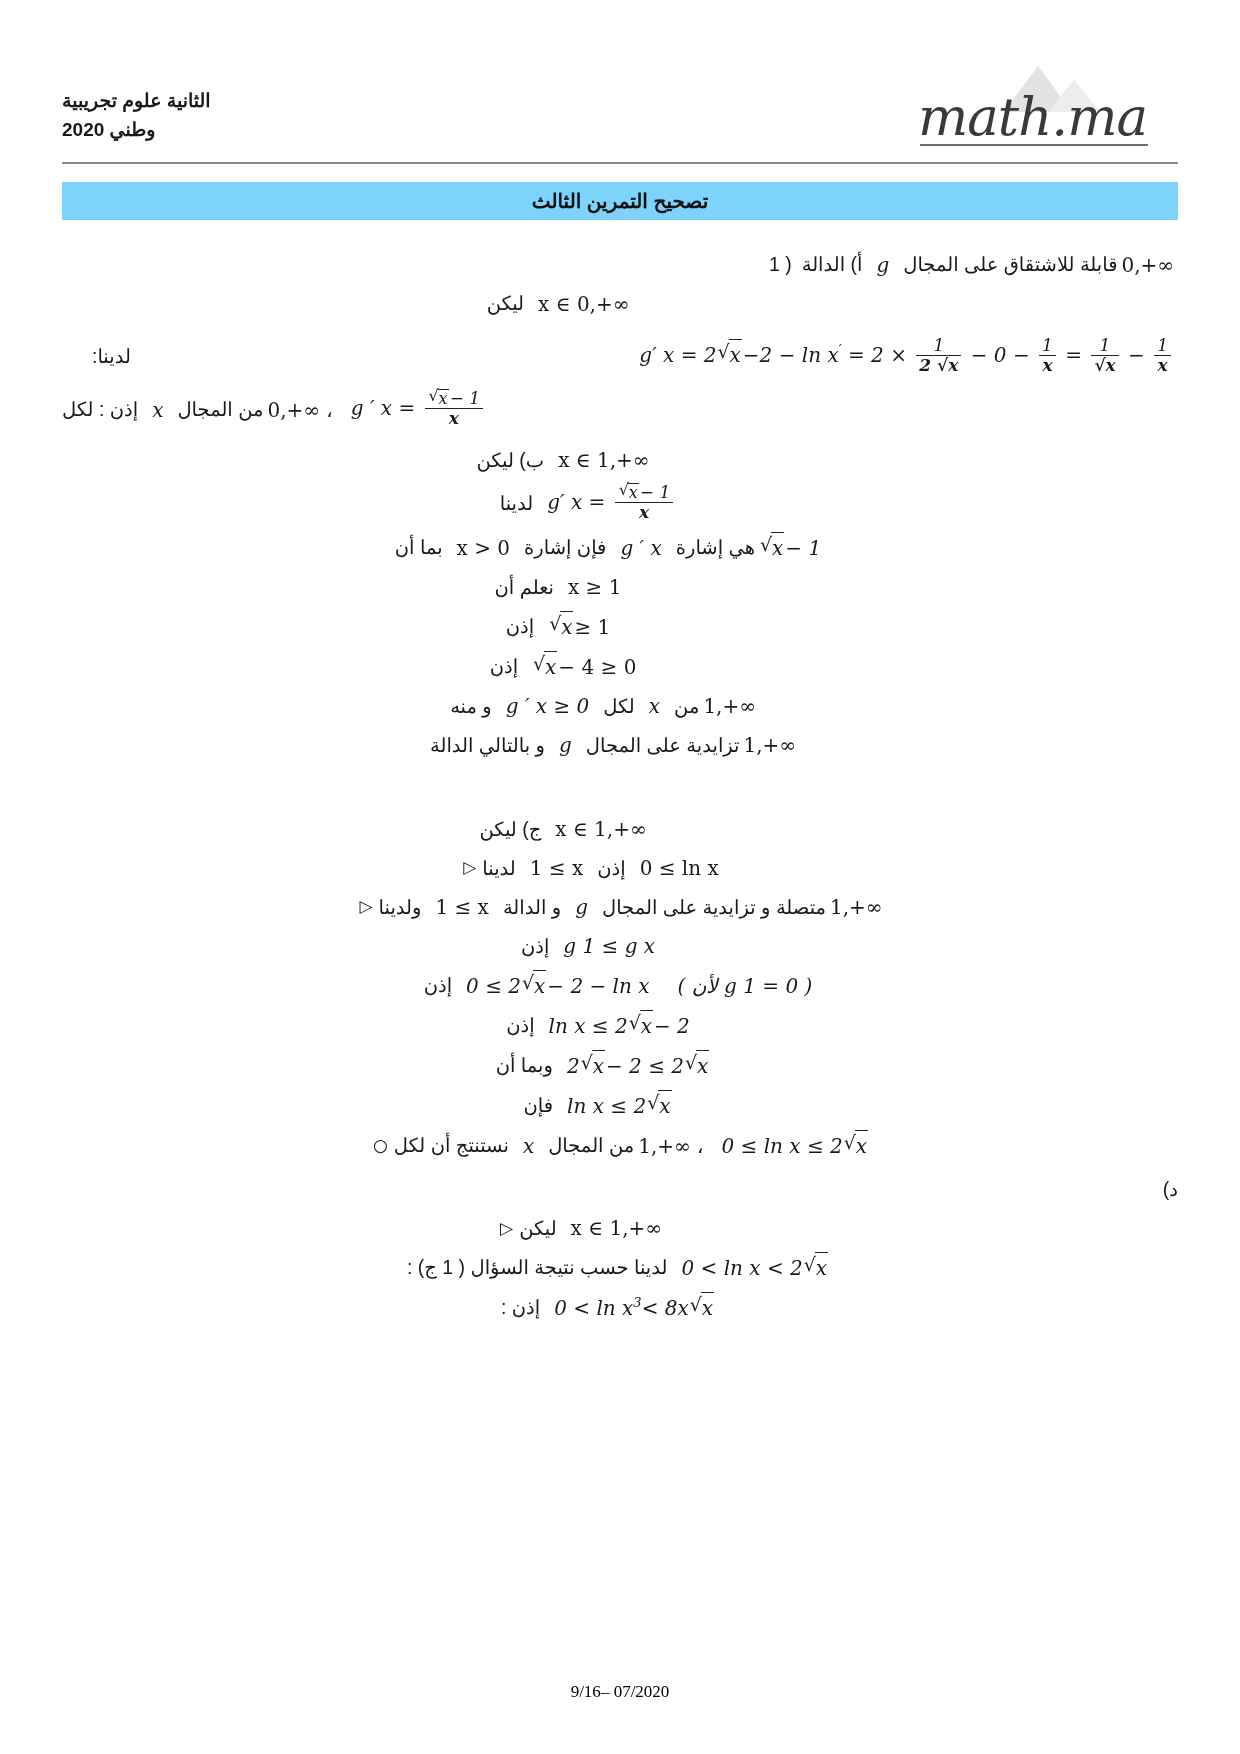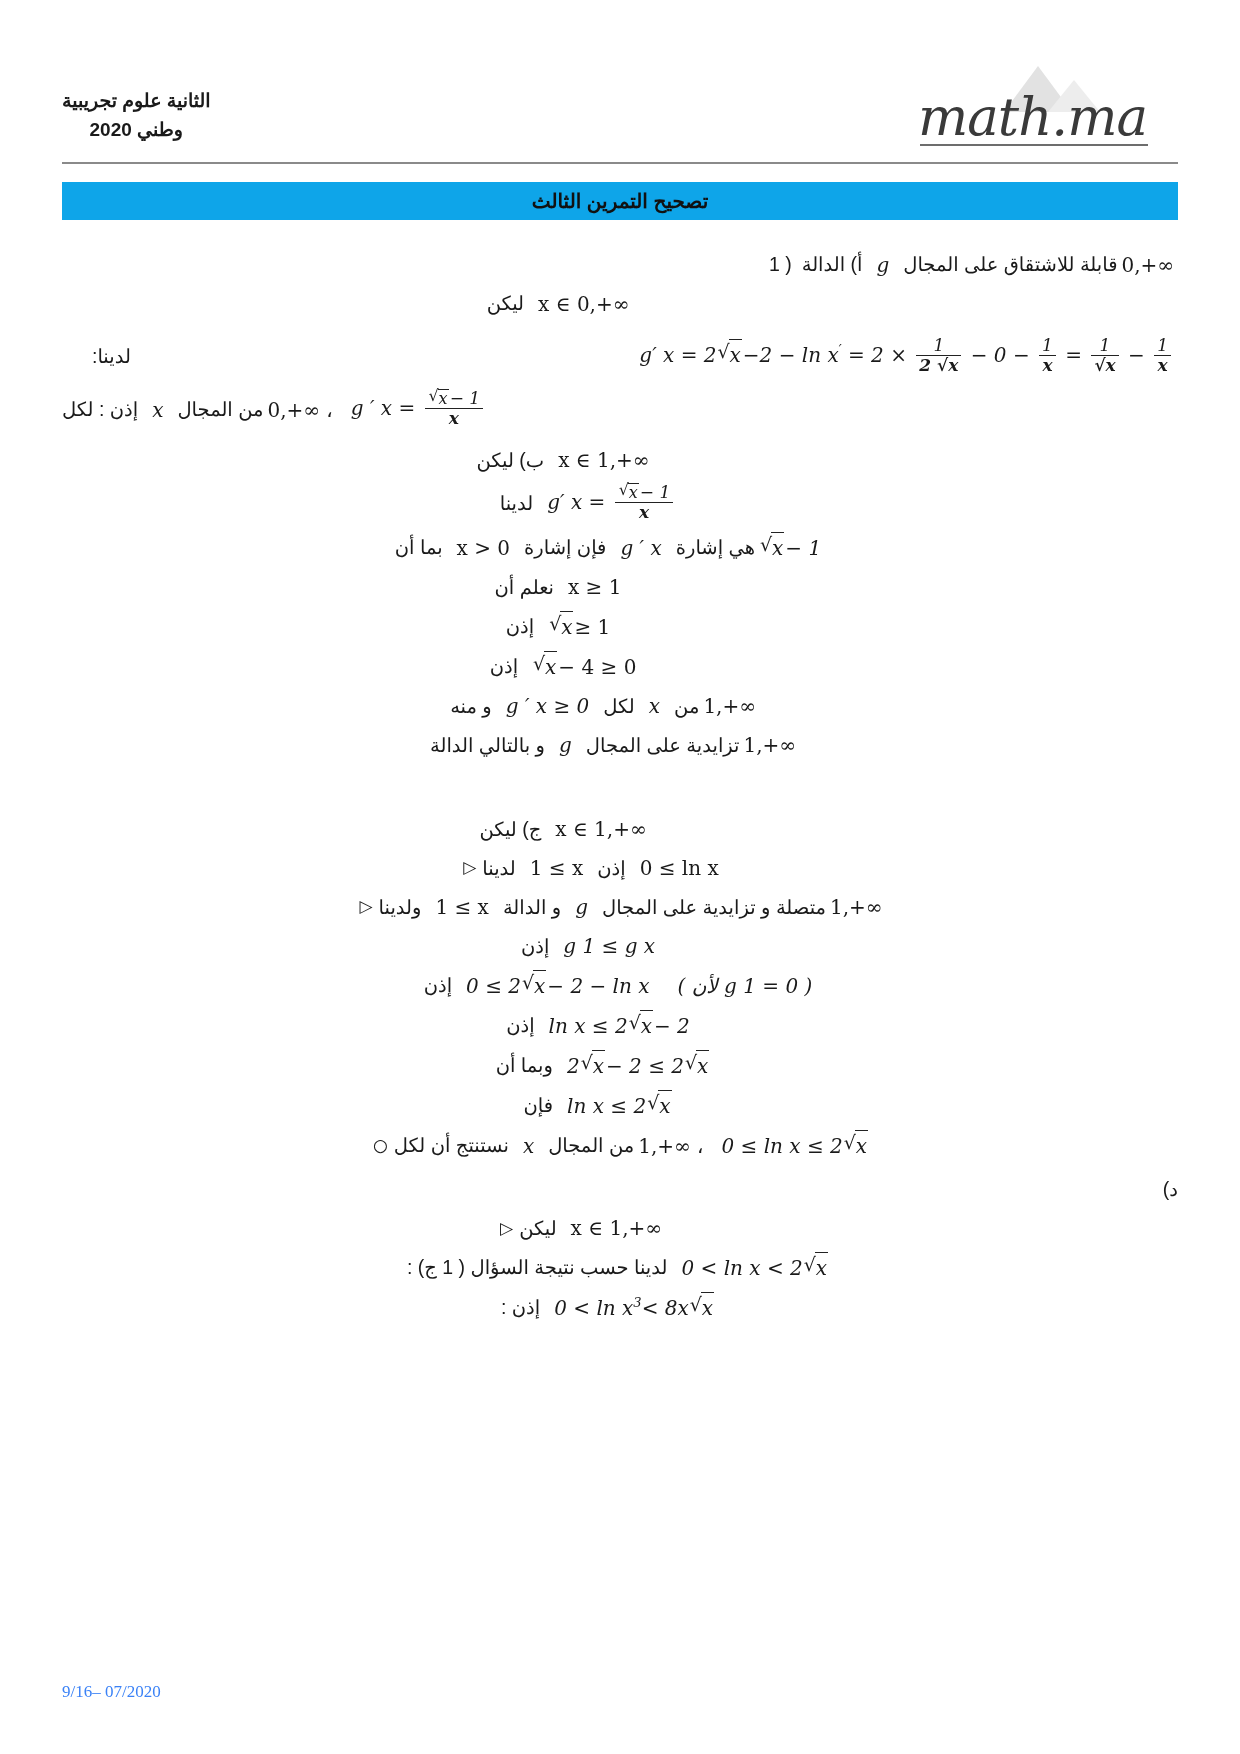--- a/index.html
+++ b/index.html
@@ -65,39 +65,39 @@
   }
   .brand .rule {
     position: absolute;
     left: 2px;
     top: 84px;
     width: 228px;
     height: 2px;
     background: #6d6d6d;
   }
   .header-meta {
-    text-align: center;
+    text-align: left;
     direction: rtl;
     font-family: "Liberation Sans", sans-serif;
     font-weight: bold;
     font-size: 19px;
     line-height: 1.55;
     color: #1a1a1a;
     padding-top: 26px;
   }
 
   .head-rule {
     margin-top: 6px;
     border-top: 2px solid #8a8a8a;
   }
 
   
   .title-bar {
     margin-top: 18px;
-    background: #0ea5e9;
+    background: #7dd3fc;
     height: 38px;
     display: flex;
     align-items: center;
     justify-content: center;
     font-family: "Liberation Sans", sans-serif;
     font-weight: bold;
     font-size: 20px;
     color: #111;
   }
 
@@ -181,24 +181,24 @@
   }
 
   
   .footer {
     position: absolute;
     left: 62px;
     right: 62px;
     bottom: 52px;
     display: flex;
     flex-direction: row;
-    justify-content: flex-start;
+    justify-content: center;
     font-family: "Liberation Serif", serif;
     font-size: 17px;
-    color: #3b82f6;
+    color: #000000;
     direction: ltr;
   }
 </style>
 </head>
 <body>
 
 <div class="page">
 
   <div class="header">
     <div class="header-meta">

